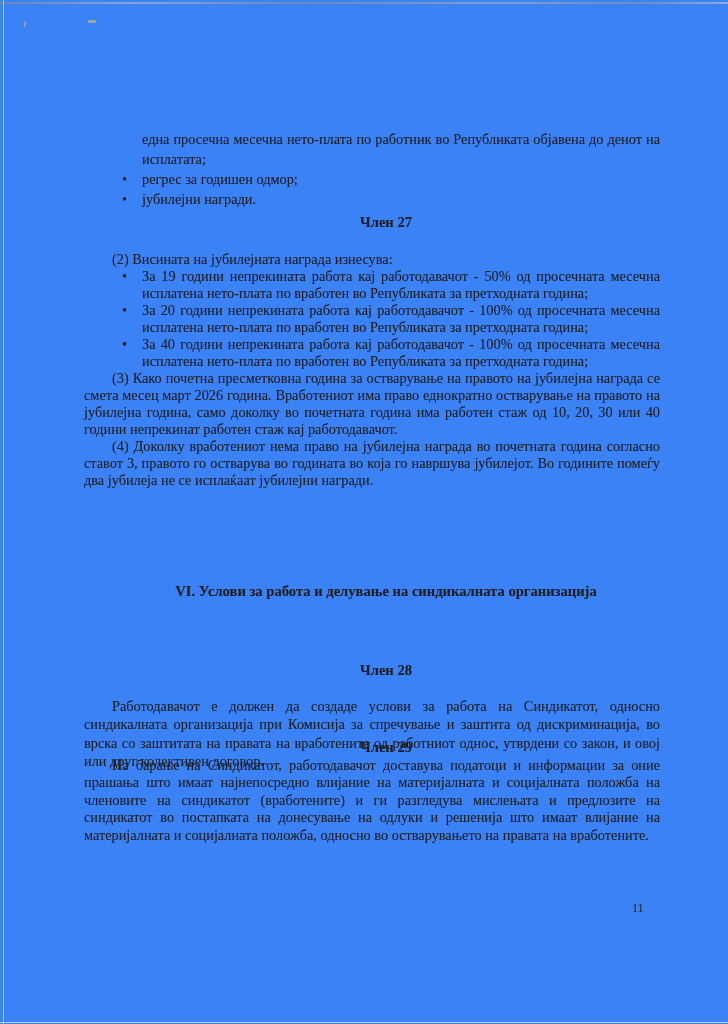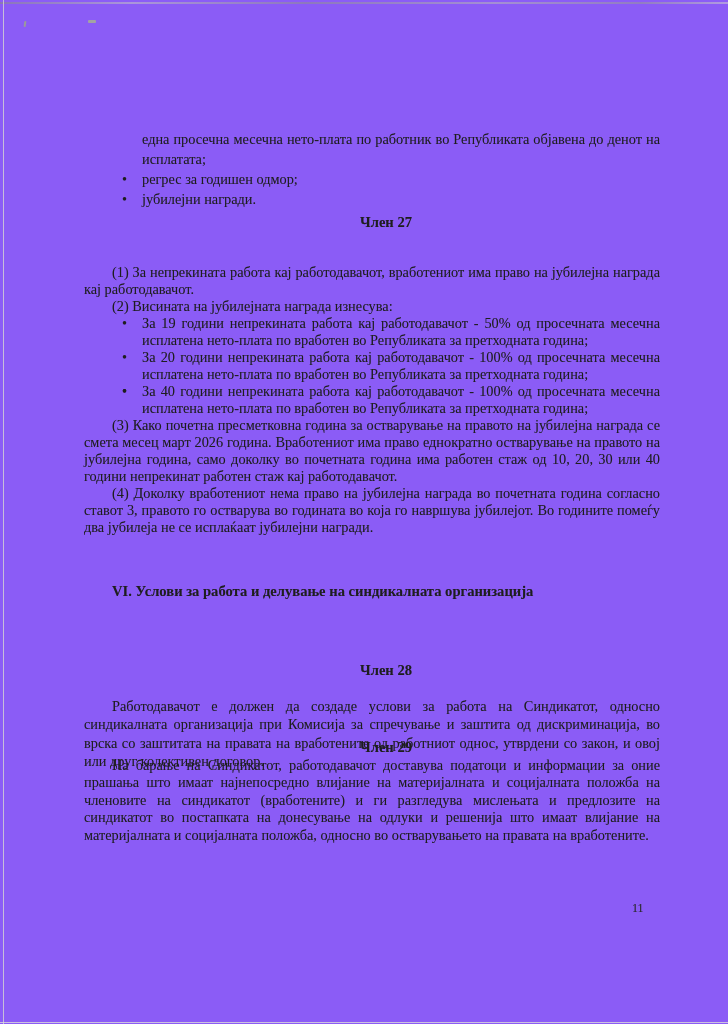--- a/index.html
+++ b/index.html
@@ -1,20 +1,20 @@
 <!DOCTYPE html>
 <html><head>
 <meta charset="utf-8">
 <style>
   html, body { margin: 0; padding: 0; background: #e9e9e9; }
   .page {
     position: relative;
     width: 728px;
     height: 1024px;
-    background: #8b5cf6;
+    background: #3b82f6;
     font-family: "Liberation Serif", "DejaVu Serif", serif;
     color: #1e1e1e;
     overflow: hidden;
     text-shadow: 0 0 0.6px rgba(30,30,30,0.28);
   }
   
   .scan-edge-top {
     position: absolute; top: 2px; left: 0; width: 100%; height: 2px;
     background: linear-gradient(90deg,#8a8a8a,#c4c4c4 18%,#8f8f8f 42%,#b8b8b8 68%,#979797 88%,#cfcfcf);
     opacity: .55;
@@ -43,24 +43,24 @@
   ul.doc-list li .mark { position: absolute; left: 38px; top: 0; text-indent: 0; }
 
   #block-intro { top: 129px; }
   #block-intro li { line-height: 20px; }
 
   #block-a27 { top: 214px; }
   .article-heading {
     margin: 0; font-size: 14.6px; font-weight: bold;
     text-align: center; line-height: 18px; text-indent: 0;
   }
-  #block-a27 .article-heading { margin-bottom: 33px; }
+  #block-a27 .article-heading { margin-bottom: 20px; }
   #block-a27 li { line-height: 17px; }
 
-  #block-s6 { top: 583px; text-align: left; }
+  #block-s6 { top: 583px; text-align: center; }
   .section-heading {
     margin: 0; font-size: 14.6px; font-weight: bold; line-height: 19px;
   }
 
   #block-a28 { top: 644px; }
   #block-a28 p { margin-top: 17px; line-height: 18.5px; }
 
   #block-a29 { top: 739px; }
   #block-a29 p { line-height: 17.5px; }
 
@@ -89,21 +89,20 @@
       <span>регрес за годишен одмор;</span>
     </li>
     <li>
       <span class="mark">•</span>
       <span>јубилејни награди.</span>
     </li>
   </ul>
 
   <div class="textcol" id="block-a27">
     <p class="article-heading">Член 27</p>
-    <p>(1) За непрекината работа кај работодавачот, вработениот има право на јубилејна награда кај работодавачот.</p>
     <p>(2) Висината на јубилејната награда изнесува:</p>
     <ul class="doc-list">
       <li>
         <span class="mark">•</span>
         <span>За 19 години непрекината работа кај работодавачот - 50% од просечната месечна исплатена нето-плата по вработен во Републиката за претходната година;</span>
       </li>
       <li>
         <span class="mark">•</span>
         <span>За 20 години непрекината работа кај работодавачот - 100% од просечната месечна исплатена нето-плата по вработен во Републиката за претходната година;</span>
       </li>

